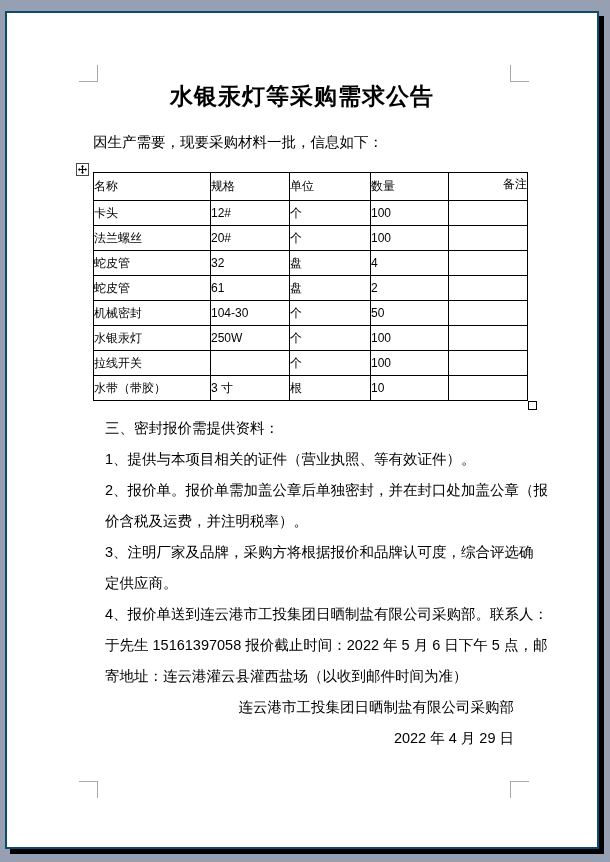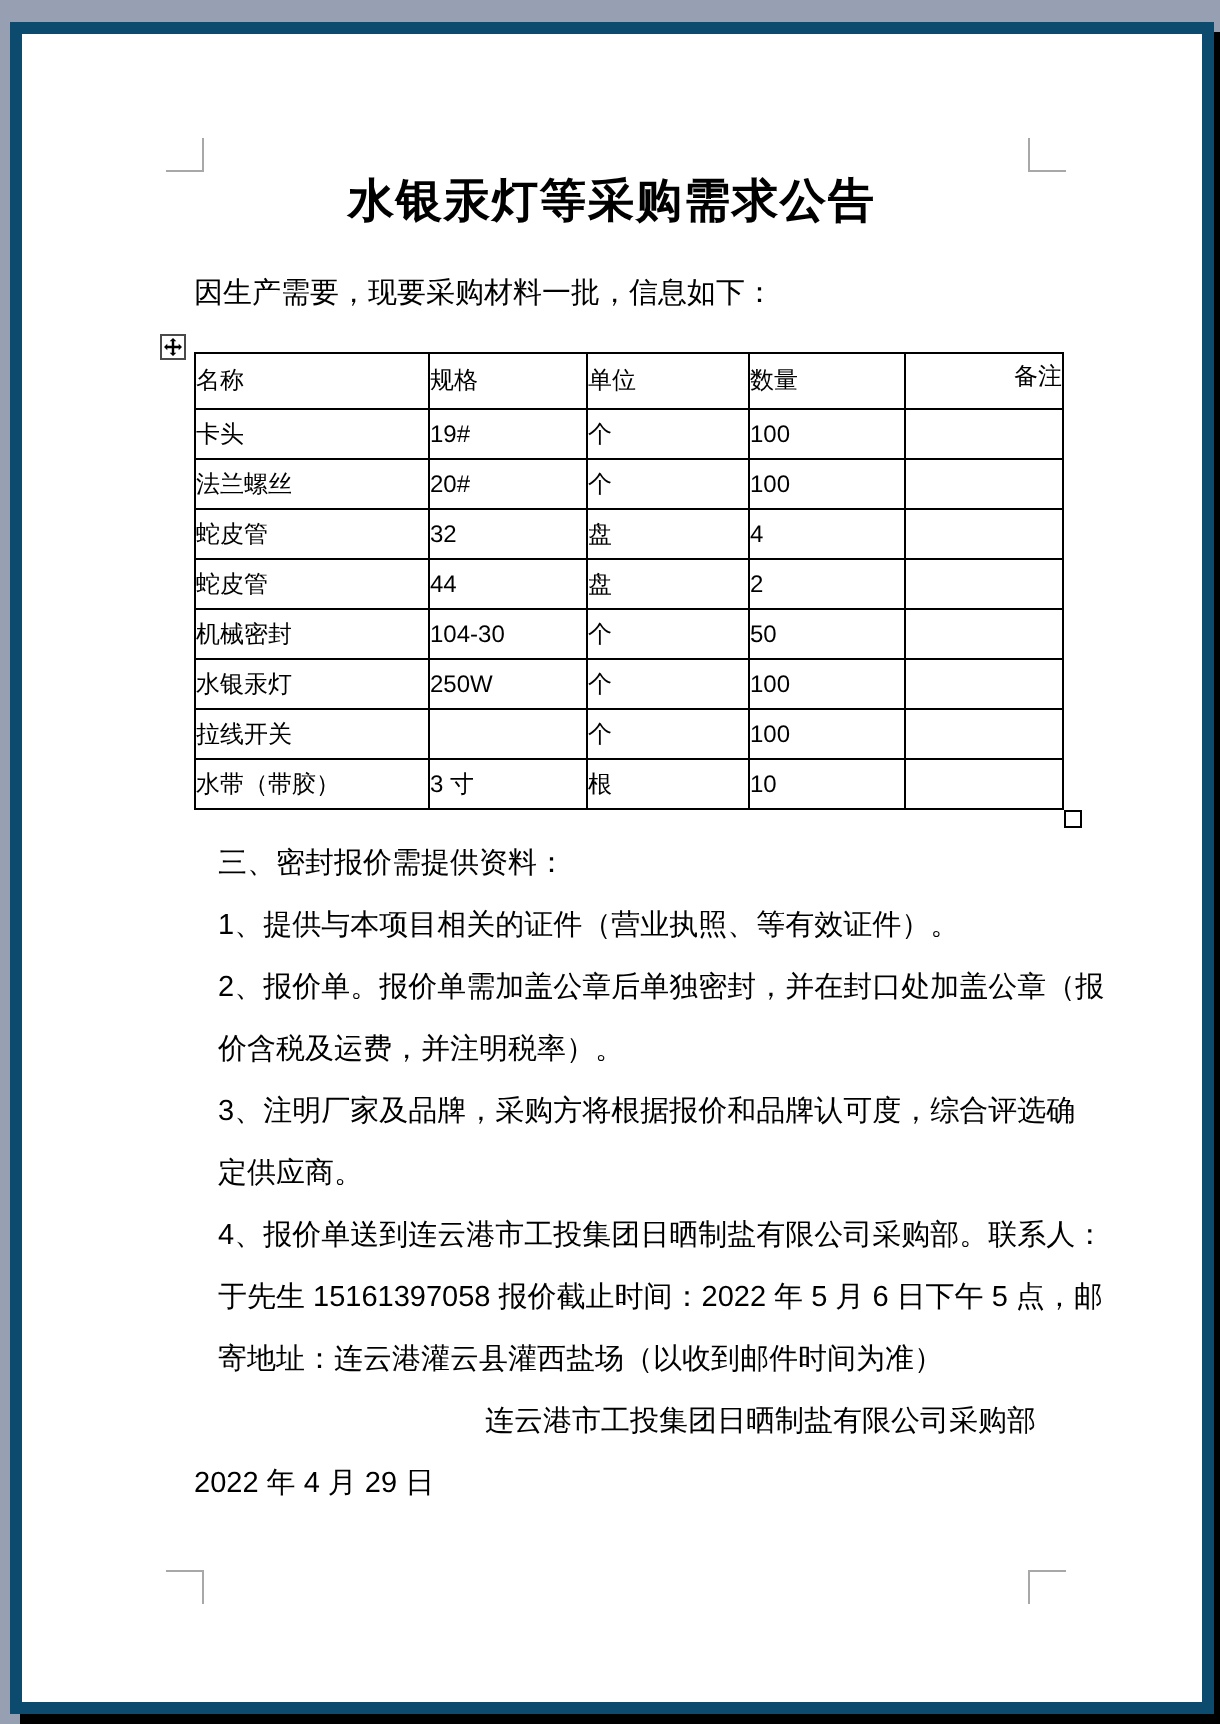--- a/index.html
+++ b/index.html
@@ -6,21 +6,21 @@
   .viewport {
     position:relative; width:610px; height:862px;
     background:#97a0b3; overflow:hidden;
     font-family:"Liberation Sans","DejaVu Sans",sans-serif;
     color:#000;
   }
   .page {
     position:absolute; left:5px; top:11px;
     width:590px; height:834px;
     background:#ffffff;
-    border:6px solid #0c4a6e;
+    border:2px solid #0c4a6e;
     box-shadow:5px 5px 0 #000;
   }
   .crop { position:absolute; width:18px; height:16px; }
   .crop.tl { left:72px;  top:52px;  border-right:1px solid #a8a8a8; border-bottom:1px solid #a8a8a8; }
   .crop.tr { left:503px; top:52px;  border-left:1px solid #a8a8a8;  border-bottom:1px solid #a8a8a8; }
   .crop.bl { left:72px;  top:768px; border-right:1px solid #a8a8a8; border-top:1px solid #a8a8a8; }
   .crop.br { left:503px; top:768px; border-left:1px solid #a8a8a8;  border-top:1px solid #a8a8a8; }
 
   .doc-title {
     position:absolute; left:0; top:68px; width:100%;
@@ -58,21 +58,21 @@
     position:absolute; left:86px; top:400px; width:421px;
     font-size:14.5px; line-height:31px;margin-left:12px;
   }
   .body-line { height:31px; white-space:nowrap; }
   .signature {
     position:absolute; left:86px; top:679px; width:421px;
     font-size:14.5px; line-height:31px; text-align:right; white-space:nowrap;
   }
   .doc-date {
     position:absolute; left:86px; top:710px; width:421px;
-    font-size:14.5px; line-height:31px; white-space:nowrap;
+    font-size:14.5px; line-height:31px; text-align:right; white-space:nowrap;
   }
 </style>
 </head>
 <body>
 
 <div class="viewport">
   <div class="page">
 
     <div class="crop tl"></div>
     <div class="crop tr"></div>
@@ -105,42 +105,42 @@
               <th>名称</th>
               <th>规格</th>
               <th>单位</th>
               <th>数量</th>
               <th class="remarks">备注</th>
             </tr>
         </thead>
         <tbody id="items-body">
             <tr>
               <td>卡头</td>
-              <td>19#</td>
+              <td>12#</td>
               <td>个</td>
               <td>100</td>
               <td></td>
             </tr>
             <tr>
               <td>法兰螺丝</td>
               <td>20#</td>
               <td>个</td>
               <td>100</td>
               <td></td>
             </tr>
             <tr>
               <td>蛇皮管</td>
               <td>32</td>
               <td>盘</td>
               <td>4</td>
               <td></td>
             </tr>
             <tr>
               <td>蛇皮管</td>
-              <td>44</td>
+              <td>61</td>
               <td>盘</td>
               <td>2</td>
               <td></td>
             </tr>
             <tr>
               <td>机械密封</td>
               <td>104-30</td>
               <td>个</td>
               <td>50</td>
               <td></td>

